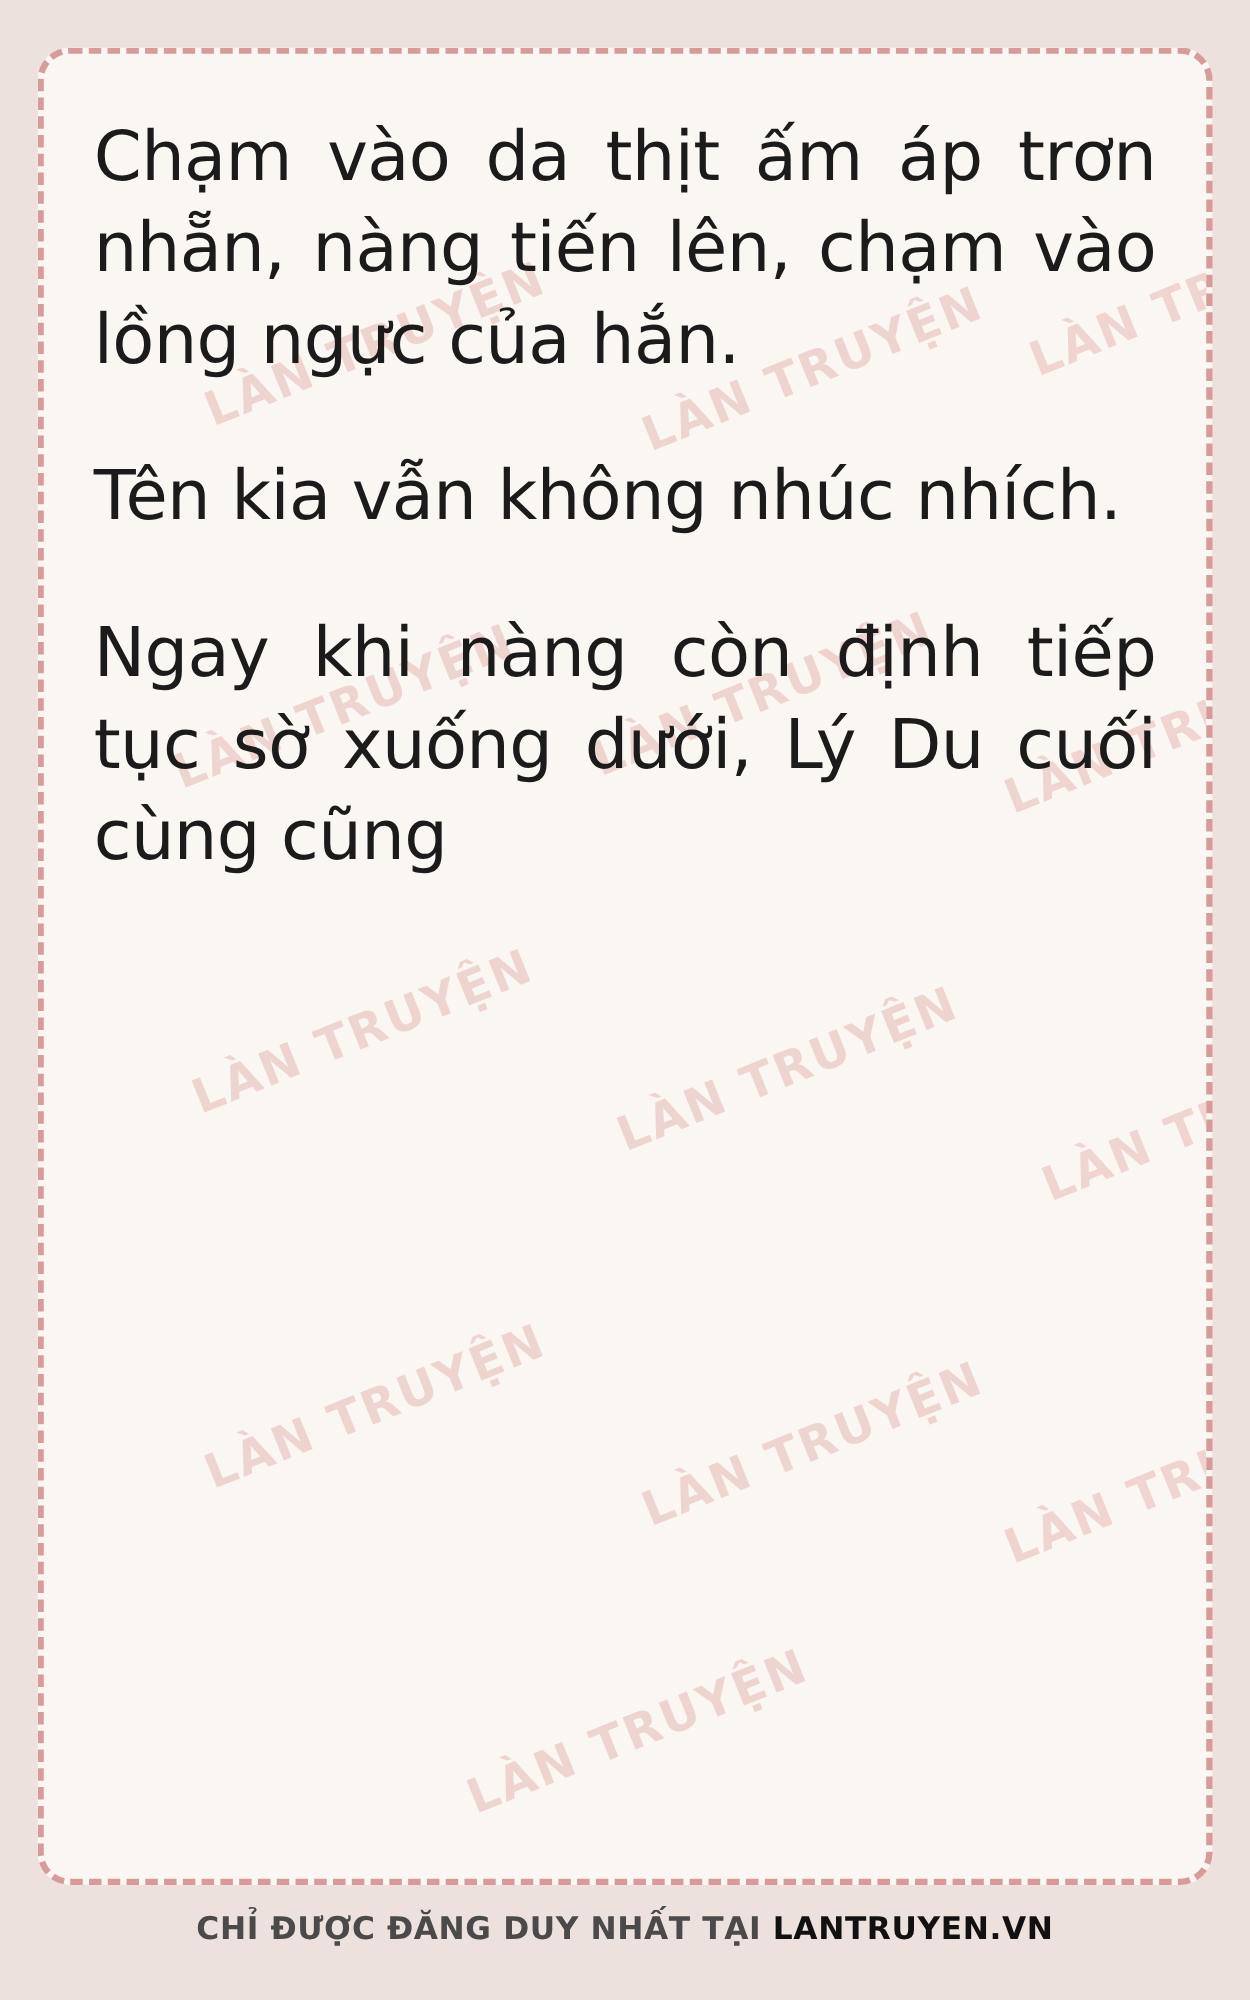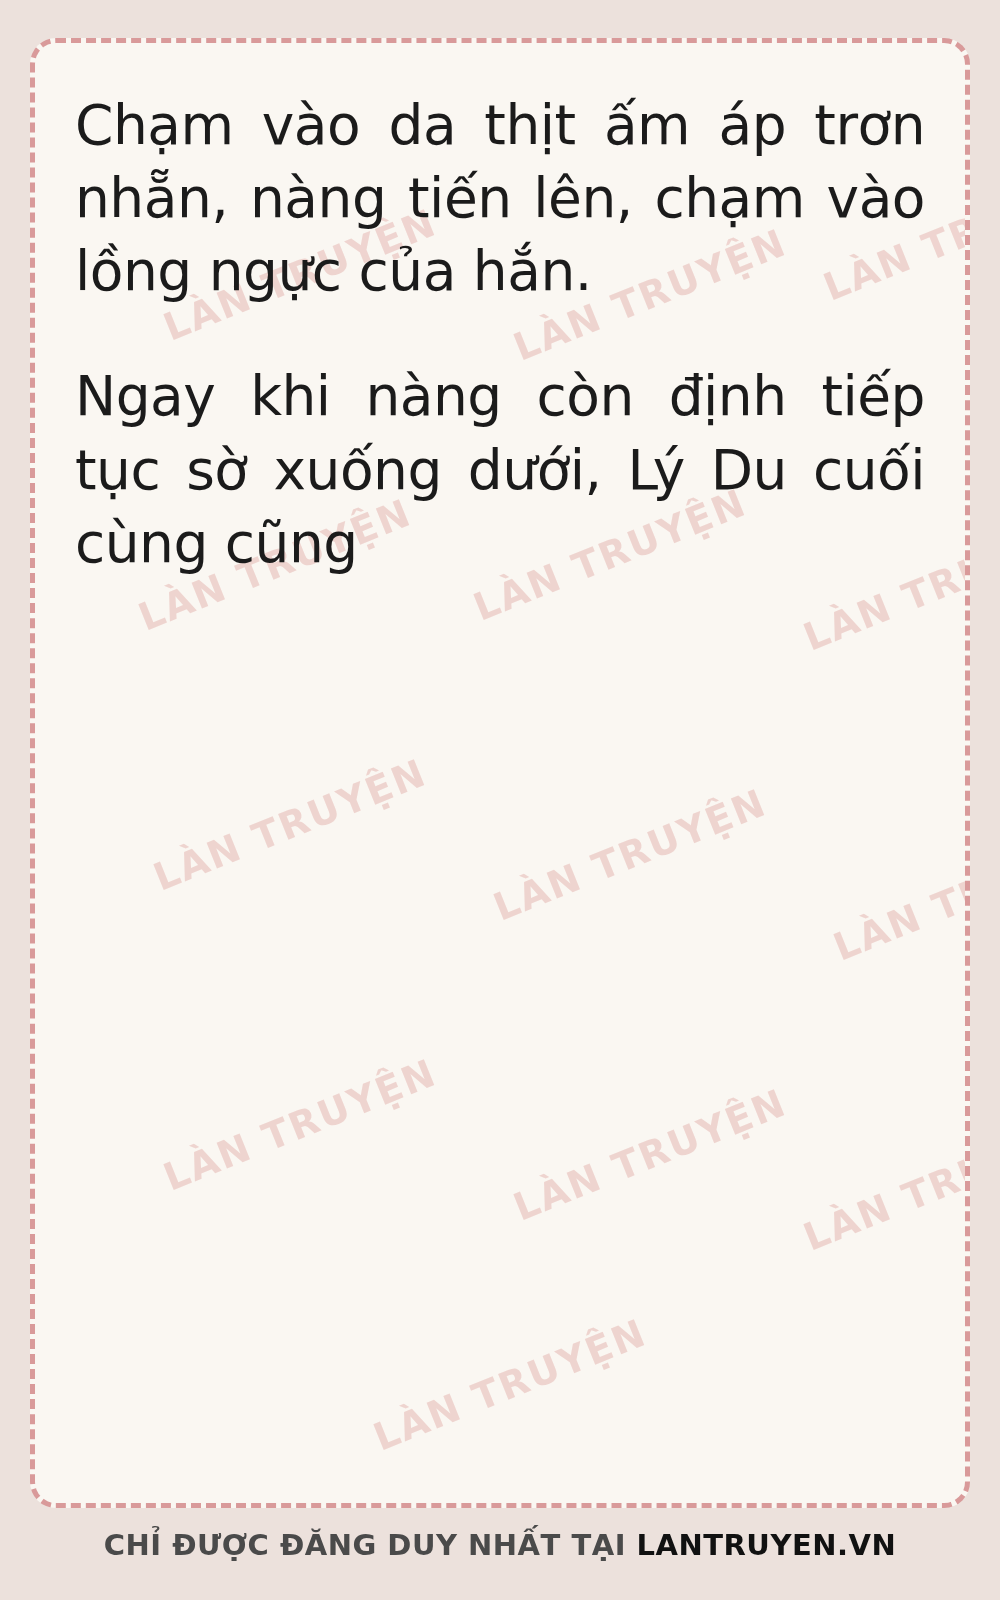--- a/index.html
+++ b/index.html
@@ -65,21 +65,21 @@
   #story-text p:last-child {
     margin-bottom: 0;
   }
 
   #footer-note {
     position: absolute;
     left: 0;
     top: 1528px;
     width: 1000px;
     text-align: center;
-    font-size: 29px;
+    font-size: 25px;
     font-weight: 700;
     color: #4a4a4a;
     letter-spacing: 0.5px;
     font-family: "DejaVu Sans", sans-serif;
   }
   #footer-note .site {
     color: #111;
   }
 </style>
 </head>
@@ -98,20 +98,21 @@
       <span class="wm" style="left: 450px; top: 790px; color: rgb(230, 185, 180); transform: rotate(-22deg);">LÀN TRUYỆN</span>
       <span class="wm" style="left: 790px; top: 830px; color: rgb(230, 185, 180); transform: rotate(-22deg);">LÀN TRUYỆN</span>
       <span class="wm" style="left: 120px; top: 1060px; color: rgb(230, 185, 180); transform: rotate(-22deg);">LÀN TRUYỆN</span>
       <span class="wm" style="left: 470px; top: 1090px; color: rgb(230, 185, 180); transform: rotate(-22deg);">LÀN TRUYỆN</span>
       <span class="wm" style="left: 760px; top: 1120px; color: rgb(230, 185, 180); transform: rotate(-22deg);">LÀN TRUYỆN</span>
       <span class="wm" style="left: 330px; top: 1320px; color: rgb(230, 185, 180); transform: rotate(-22deg);">LÀN TRUYỆN</span>
     </div>
 
   <div id="story-text">
     <p>Chạm vào da thịt ấm áp trơn nhẵn, nàng tiến lên, chạm vào lồng ngực của hắn.</p>
+    <p>Tên kia vẫn không nhúc nhích.</p>
     <p>Ngay khi nàng còn định tiếp tục sờ xuống dưới, Lý Du cuối cùng cũng</p>
   </div>
 
 </div>
 
 <div id="footer-note">
   <span>CHỈ ĐƯỢC ĐĂNG DUY NHẤT TẠI </span><span class="site">LANTRUYEN.VN</span>
 </div>
 
 </body></html>

